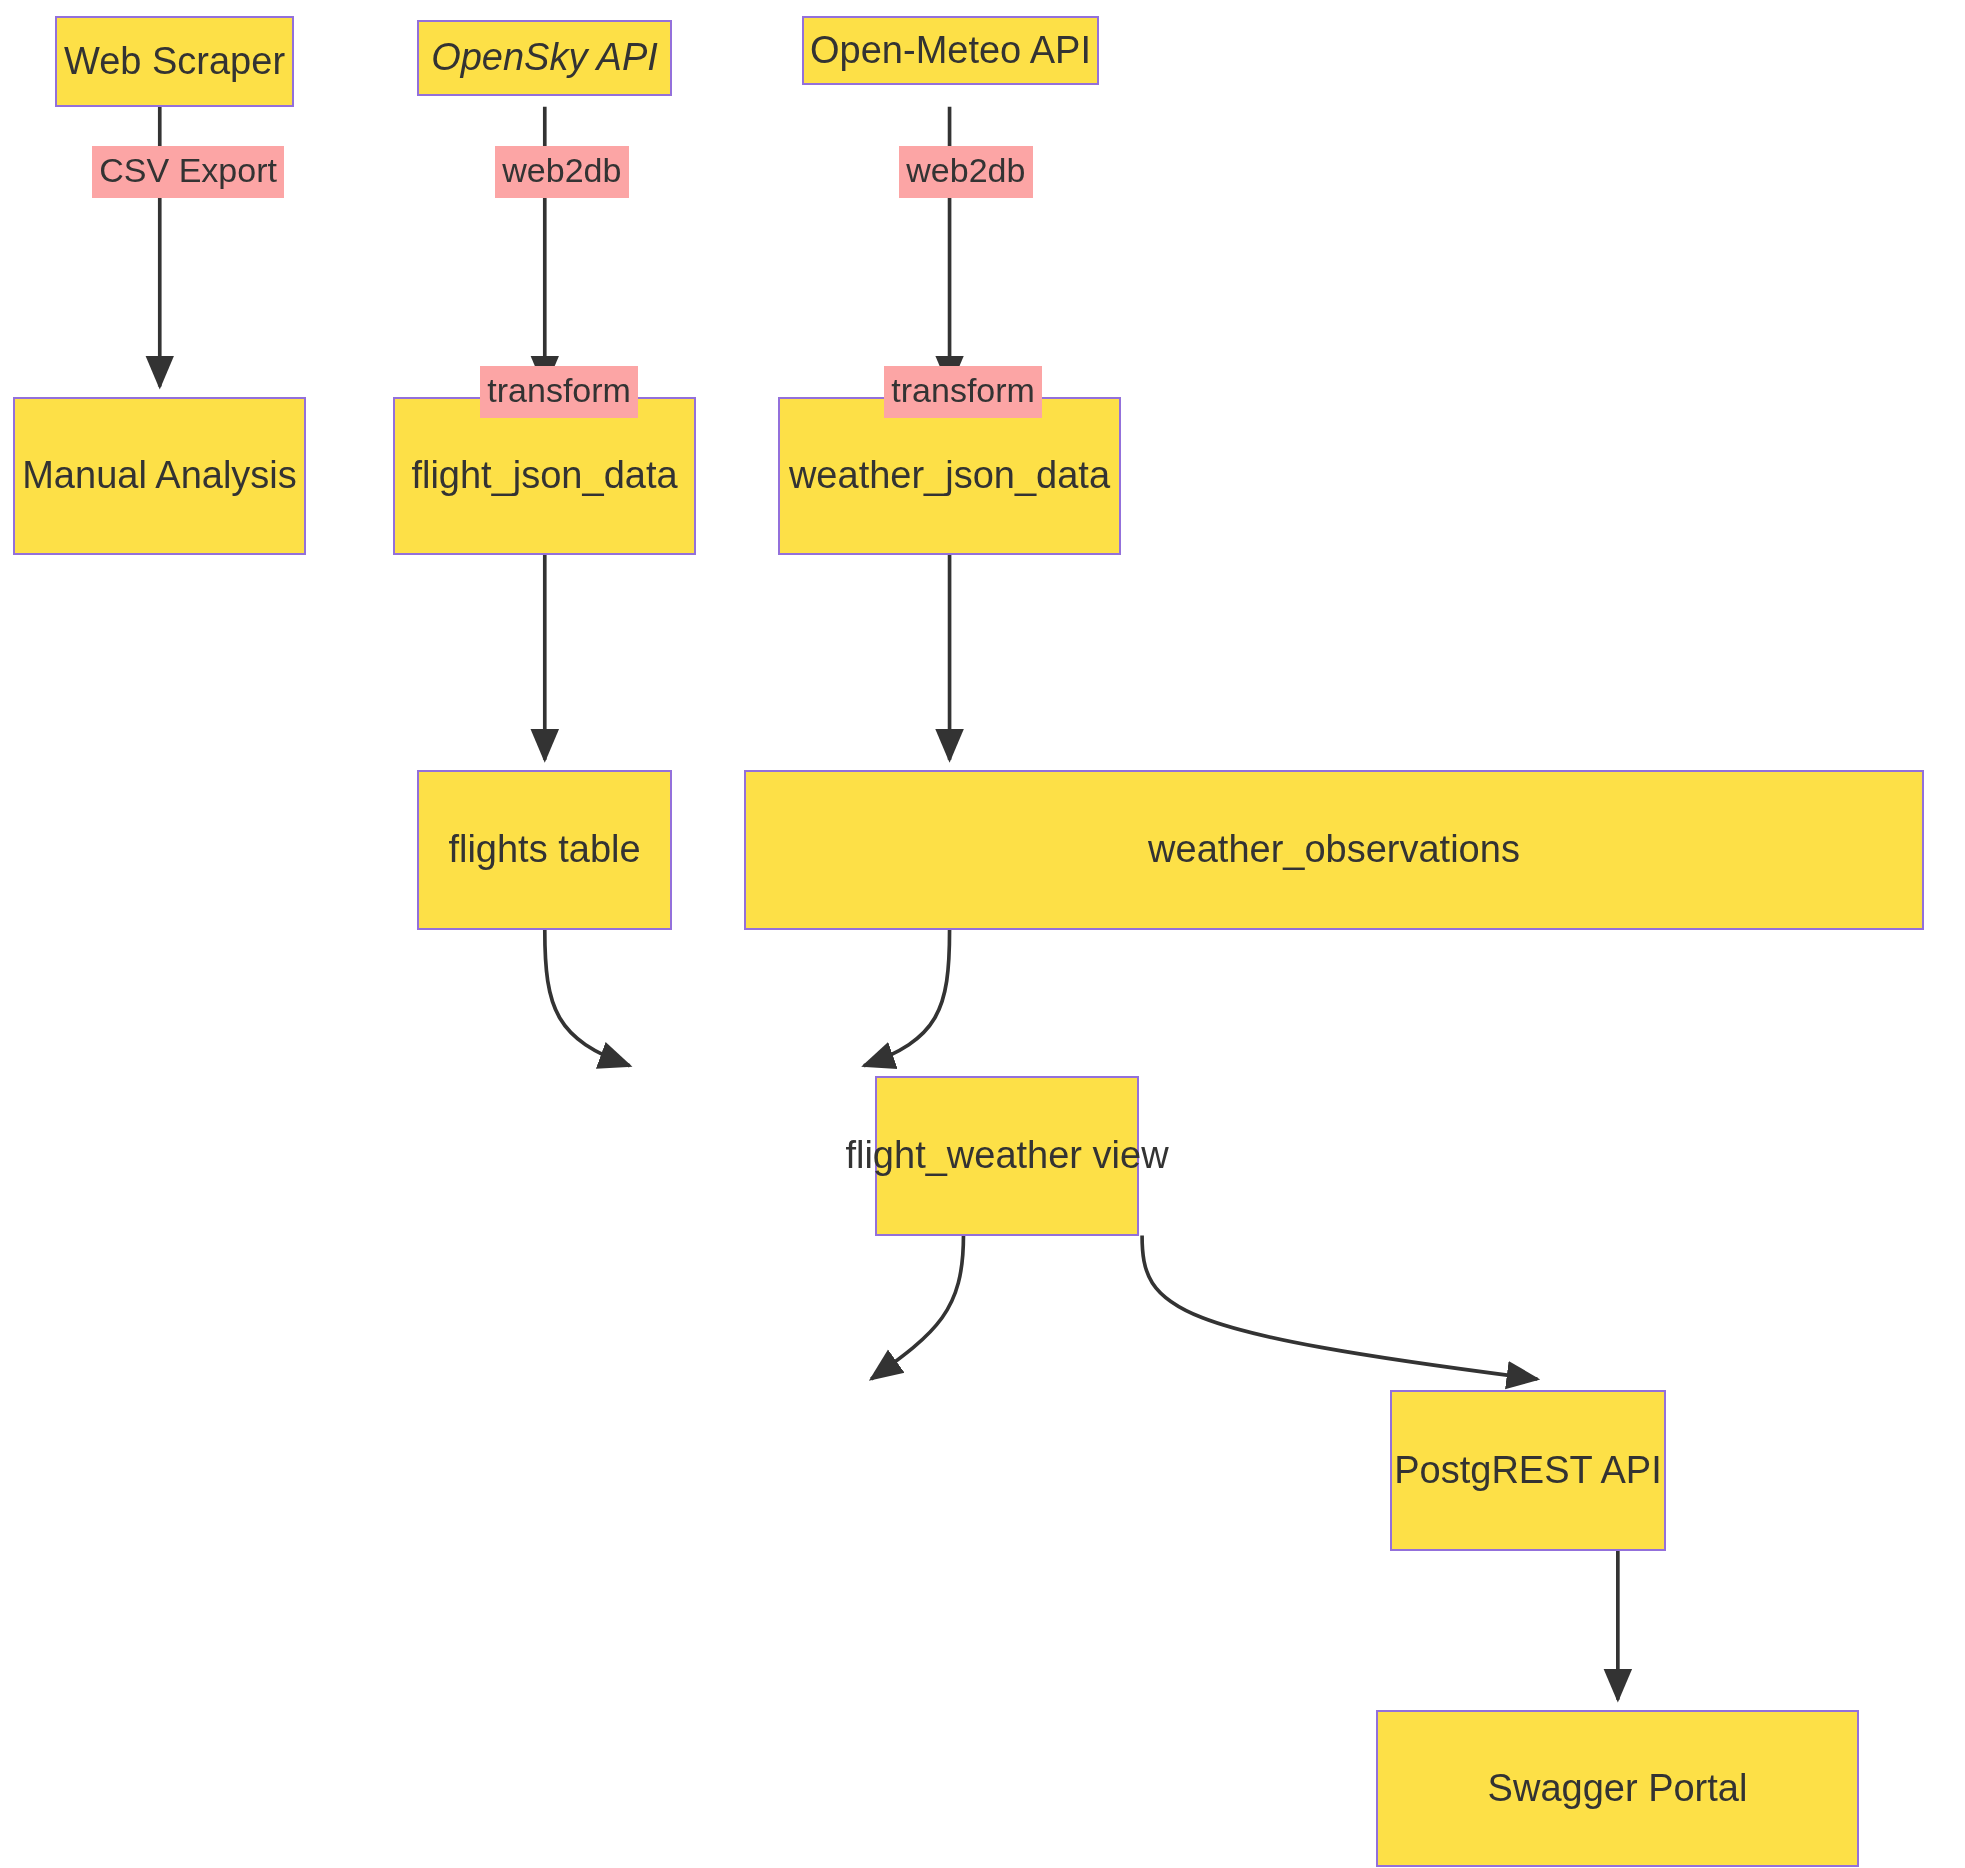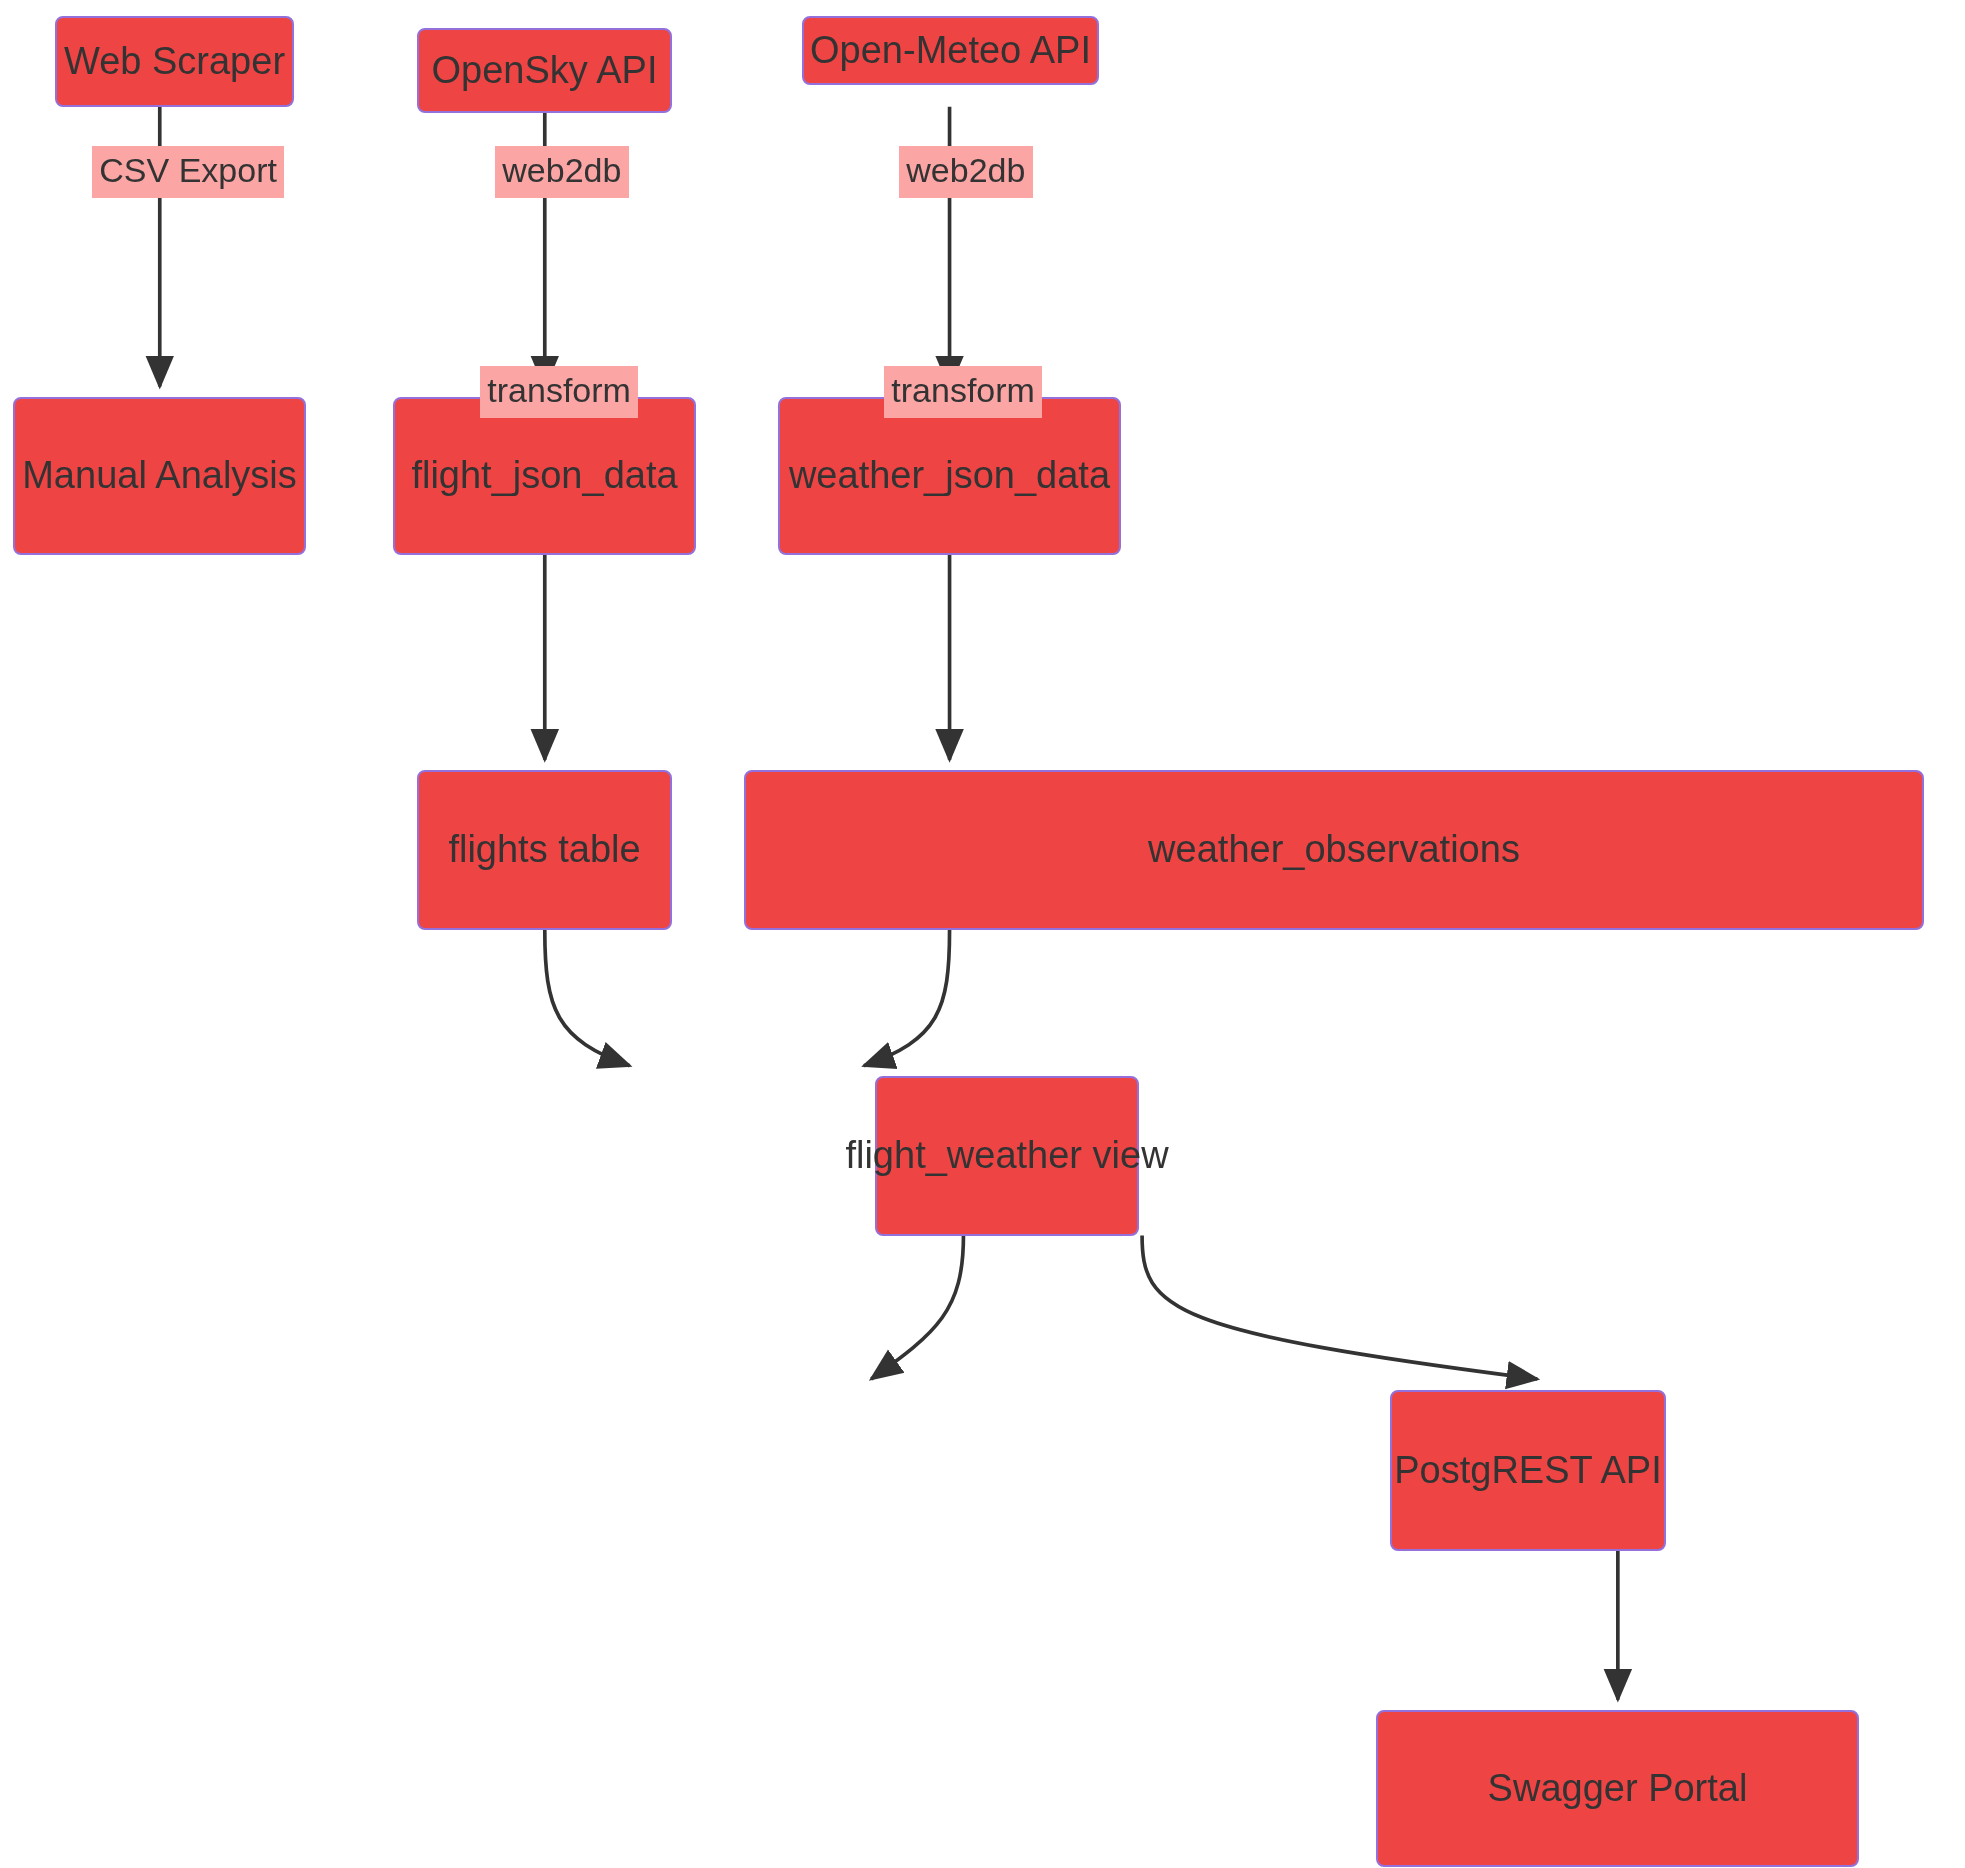--- a/index.html
+++ b/index.html
@@ -19,23 +19,23 @@
     position: absolute;
     left: 0;
     top: 0;
     width: 1965px;
     height: 1868px;
     pointer-events: none;
   }
   .node {
     position: absolute;
     box-sizing: border-box;
-    background: #ef4444;
+    background: #fde047;
     border: 2.9px solid #9370db;
-    border-radius: 8px;
+    border-radius: 0;
     display: flex;
     align-items: center;
     justify-content: center;
     z-index: 2;
   }
   .node-label {
     font-size: 38px;
     font-weight: 400;
     color: #333333;
     text-align: center;
@@ -89,21 +89,21 @@
   </svg>
 
   <div class="node" style="left:55px; top:16px; width:239px; height:91px;">
     <span class="node-label">Web Scraper</span>
   </div>
 
   <div class="node" style="left:13px; top:397px; width:293px; height:158px;">
     <span class="node-label">Manual Analysis</span>
   </div>
 
-  <div class="node" style="left:417px; top:28px; width:255px; height:85px;">
+  <div class="node" style="left:417px; top:20px; width:255px; height:76px;font-style:italic;">
     <span class="node-label">OpenSky API</span>
   </div>
 
   <div class="node" style="left:393px; top:397px; width:303px; height:158px;">
     <span class="node-label">flight_json_data</span>
   </div>
 
   <div class="node" style="left:417px; top:770px; width:255px; height:160px;">
     <span class="node-label">flights table</span>
   </div>

